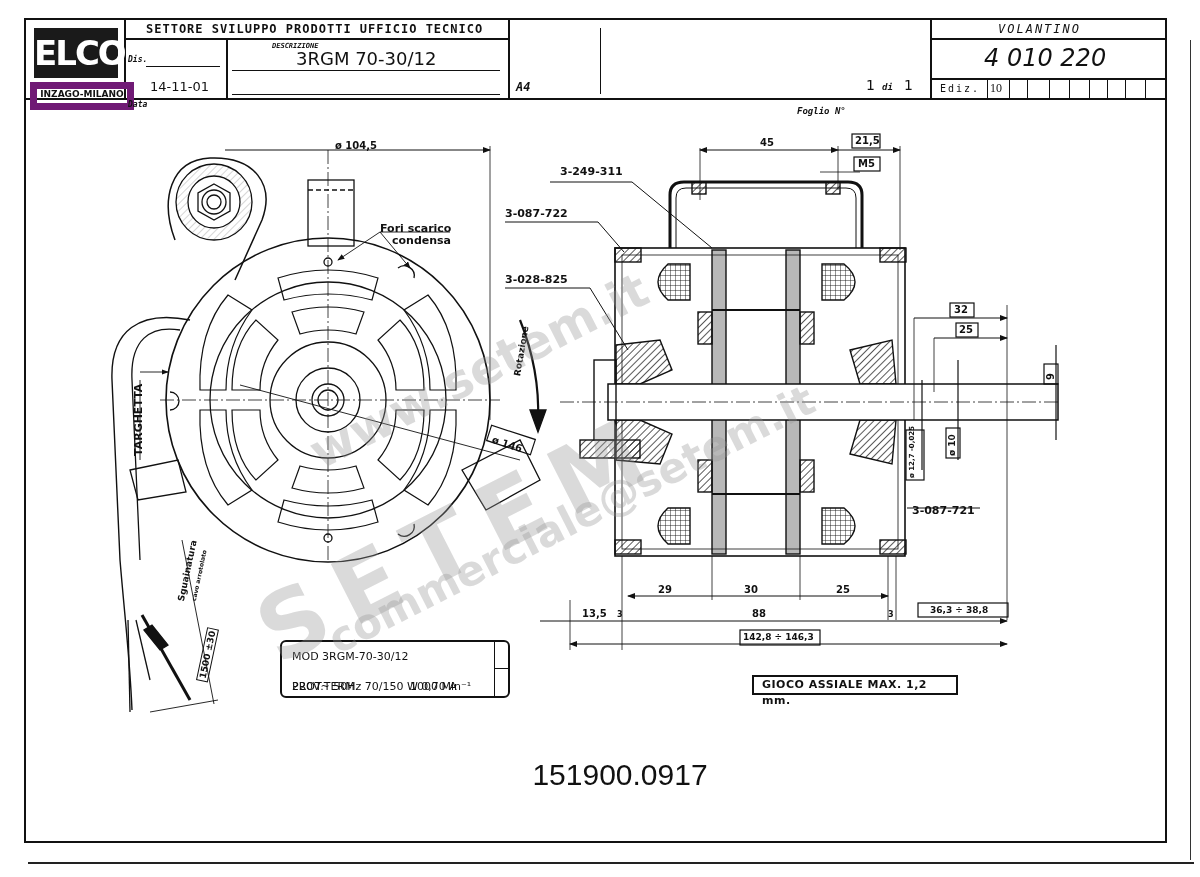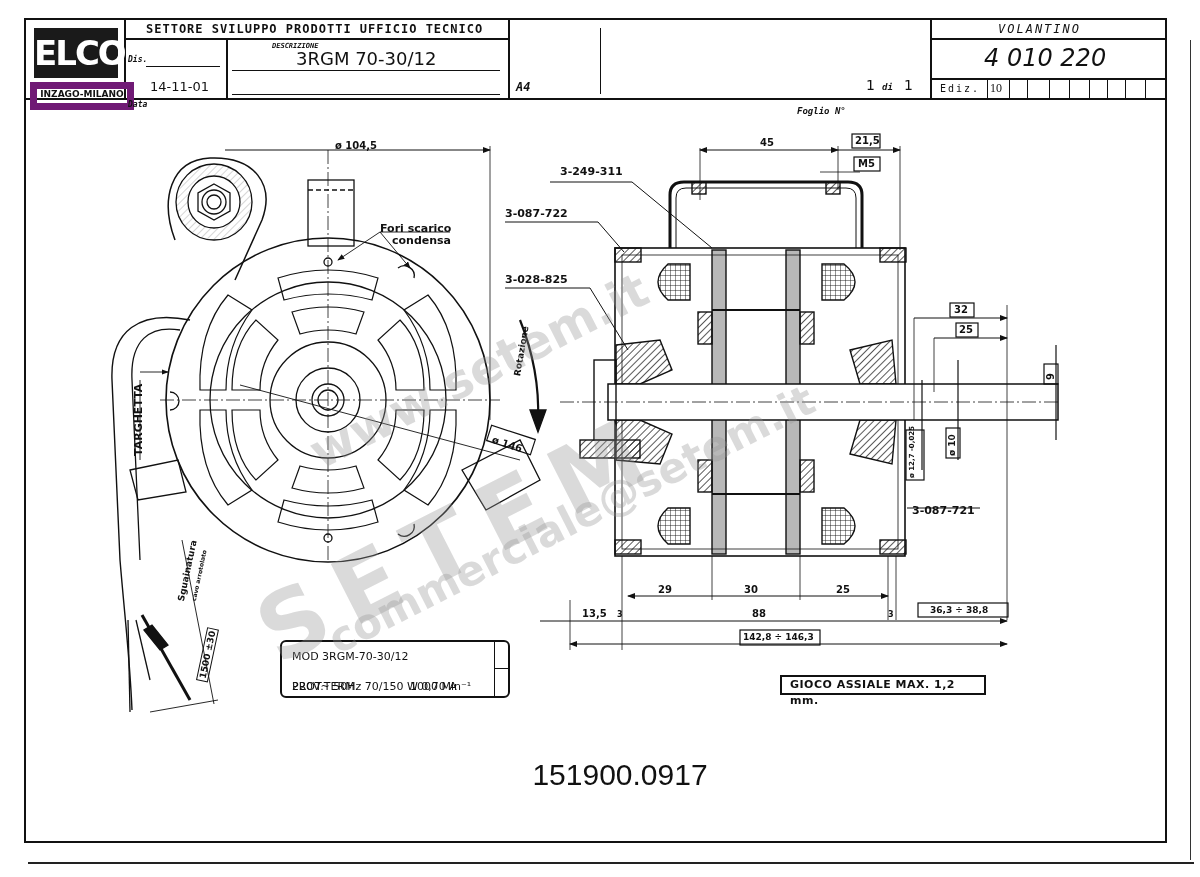--- a/index.html
+++ b/index.html
@@ -11,21 +11,21 @@
   .tb{position:absolute;border-color:#111;border-style:solid;box-sizing:border-box;}
   .t{position:absolute;white-space:nowrap;font-weight:bold;}
   .logo{position:absolute;left:28px;top:22px;width:94px;height:76px;}
   .logo-box{position:absolute;left:6px;top:6px;width:84px;height:50px;background:#1a1a1a;color:#fff;font-size:34px;font-weight:bold;text-align:center;line-height:50px;font-family:"DejaVu Sans",sans-serif;letter-spacing:-2px;}
   .logo-sub{position:absolute;left:2px;top:60px;width:90px;height:14px;font-size:9px;text-align:center;border:7px solid #701a75;font-weight:bold;font-family:"DejaVu Sans",sans-serif;}
   .hand{font-family:"DejaVu Sans",sans-serif;font-weight:normal;}
   .rating{position:absolute;left:280px;top:640px;width:230px;height:58px;border:2px solid #111;border-radius:6px;box-sizing:border-box;font-family:"DejaVu Sans",sans-serif;font-size:11px;}
   .rating .ln{position:absolute;left:10px;white-space:nowrap;}
   .rating .sep{position:absolute;left:212px;top:0;width:1px;height:54px;background:#111;}
   .rating .sep2{position:absolute;left:212px;top:26px;width:14px;height:1px;background:#111;}
-  .gioco{position:absolute;left:752px;top:675px;width:206px;height:20px;border:2px solid #111;box-sizing:border-box;font-family:"DejaVu Sans",sans-serif;font-size:11px;font-weight:bold;line-height:16px;padding-left:8px;letter-spacing:0.5px;margin-left:28px;}
+  .gioco{position:absolute;left:752px;top:675px;width:206px;height:20px;border:2px solid #111;box-sizing:border-box;font-family:"DejaVu Sans",sans-serif;font-size:11px;font-weight:bold;line-height:16px;padding-left:8px;letter-spacing:0.5px;}
   .docnum{position:absolute;left:0;top:758px;width:1200px;text-align:center;font-family:"Liberation Sans",sans-serif;font-size:30px;color:#111;margin-left:20px;}
   svg{position:absolute;left:0;top:0;}
   .dim{font-family:"DejaVu Sans",sans-serif;font-size:10px;font-weight:bold;}
   .wm{position:absolute;font-family:"DejaVu Sans",sans-serif;font-weight:bold;color:rgba(150,150,150,0.35);white-space:nowrap;transform-origin:left top;pointer-events:none;}
 </style>
 </head>
 <body>
 
 <div class="frame"></div>
 <div class="outer-right"></div>

